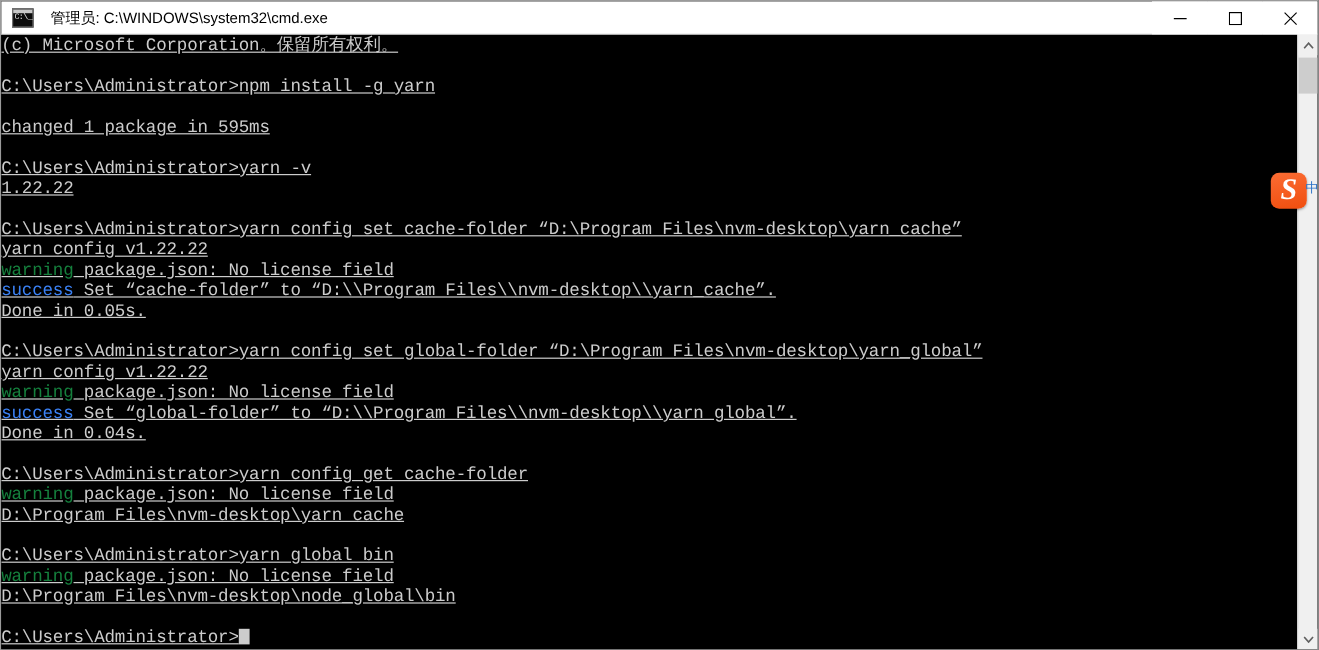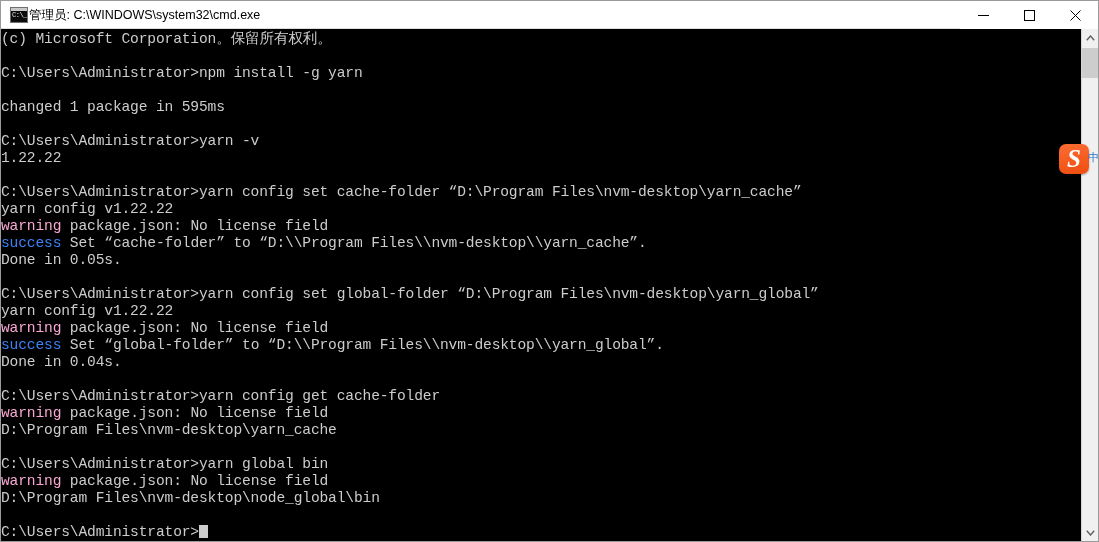--- a/index.html
+++ b/index.html
@@ -33,21 +33,21 @@
     background: #ffffff;
     border-bottom: 1px solid #dcdcdc;
     display: flex;
     align-items: center;
     box-sizing: border-box;
   }
   #app-icon {
     width: 18px;
     height: 16px;
     margin-left: 9px;
-    margin-right: 1px;
+    margin-right: 14px;
     background: #0c0c0c;
     border: 1px solid #6f6f6f;
     box-sizing: border-box;
     position: relative;
     flex: none;
   }
   #app-icon::before {
     content: "";
     position: absolute;
     top: 0; left: 0; right: 0;
@@ -104,22 +104,23 @@
     font-family: "Liberation Mono", "DejaVu Sans Mono", monospace;
     font-size: 14.6px;
     line-height: 17px;
     color: #cccccc;
     white-space: pre;
     letter-spacing: -0.15px;
   }
   .line {
     height: 17px;
     white-space: pre;
-  }
-  .c-warn { color: #f9a8d4; }
+    text-decoration: underline;
+  }
+  .c-warn { color: #15803d; }
   .c-ok   { color: #3b82f6; }
   .cursor {
     display: inline-block;
     width: 9px;
     height: 13px;
     background: #cccccc;
     vertical-align: -2px;
   }
 
   

